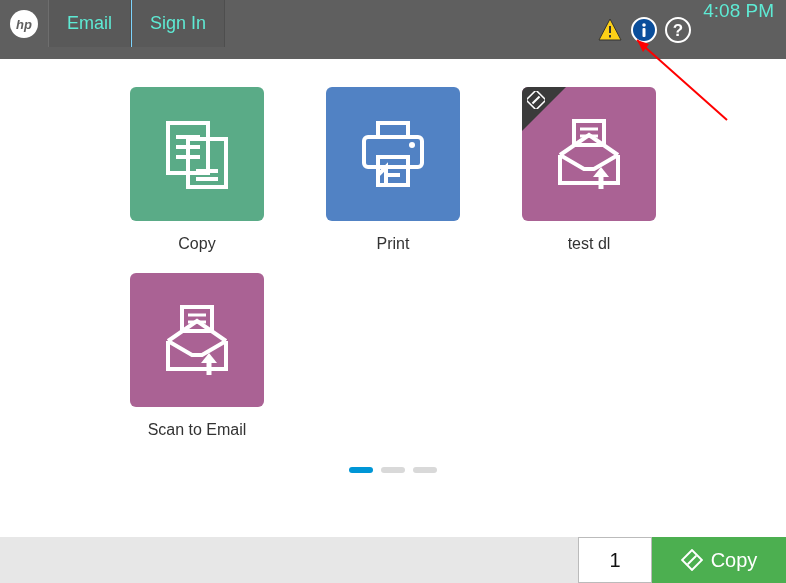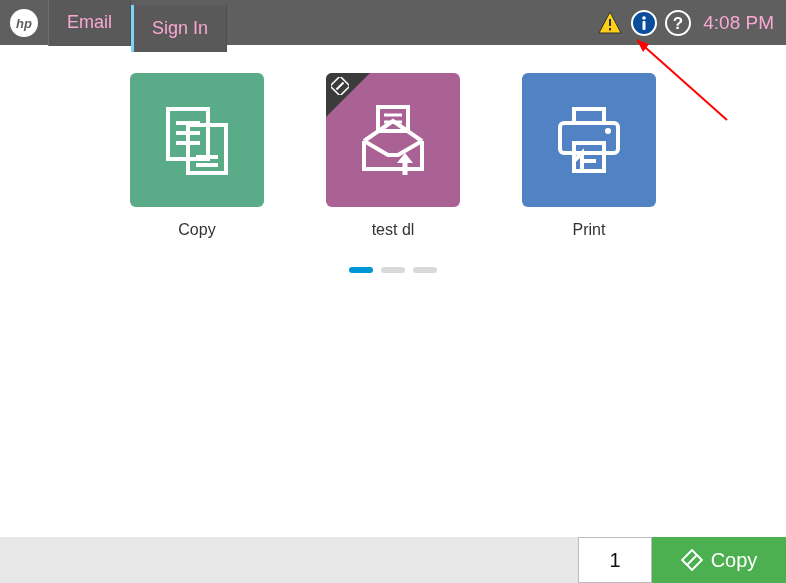--- a/index.html
+++ b/index.html
@@ -1,22 +1,22 @@
 <!DOCTYPE html>
 <html><head>
 <meta charset="utf-8">
 <style>
   * { box-sizing: border-box; margin: 0; padding: 0; }
   html, body { width: 786px; height: 583px; font-family: Arial, Helvetica, sans-serif; background: #fff; overflow: hidden; }
   
   
-  .header { height: 45px; background: #5f5f5f; display: flex; align-items: center; color: #f9a8d4; }
+  .header { height: 59px; background: #5f5f5f; display: flex; color: #5eead4; }
   .logo { width: 48px; height: 47px; display:flex; align-items:center; justify-content:center; }
   .header-btn { height: 47px; padding: 0 18px; display:flex; align-items:center; background:#595959; border-left:1px solid #6e6e6e; border-right:1px solid #4e4e4e; font-size:18px; cursor:pointer; }
-  .header-btn + .header-btn { border-left:3px solid #7dd3fc;margin-top:12px; }
+  .header-btn + .header-btn { border-left:1px solid #7dd3fc; }
   .spacer { flex:1; }
   .status-icons { display:flex; align-items:center; gap:8px; padding-right:8px; }
   .status-icons svg { display:block; }
   .clock { font-size:19px; padding: 0 12px 0 4px; }
   
   
   .main { padding: 28px 0 0 0; }
   .grid { display:grid; grid-template-columns: repeat(3, 158px); column-gap: 38px; row-gap: 20px; justify-content:center; }
   .tile-wrap { display:flex; flex-direction:column; align-items:center; cursor:pointer; }
   .tile { width:134px; height:134px; border-radius:6px; display:flex; align-items:center; justify-content:center; position:relative; }
@@ -87,20 +87,34 @@
         <line x1="22" y1="36" x2="46" y2="36" stroke="#fff" stroke-width="4"></line>
         <line x1="22" y1="46" x2="46" y2="46" stroke="#fff" stroke-width="4"></line>
         <rect x="34" y="28" width="38" height="48" fill="none" stroke="#fff" stroke-width="4"></rect>
         <line x1="42" y1="60" x2="64" y2="60" stroke="#fff" stroke-width="4"></line>
         <line x1="42" y1="68" x2="64" y2="68" stroke="#fff" stroke-width="4"></line>
       </svg>
         </div>
         <div class="tile-label">Copy</div>
       </div>
       <div class="tile-wrap">
+        <div class="tile" style="background: rgb(81, 130, 196);">
+          <svg width="86" height="86" viewBox="0 0 86 86">
+        <rect x="28" y="12" width="30" height="14" fill="none" stroke="#fff" stroke-width="4"></rect>
+        <rect x="14" y="26" width="58" height="30" rx="4" fill="none" stroke="#fff" stroke-width="4"></rect>
+        <circle cx="62" cy="34" r="3" fill="#fff"></circle>
+        <rect x="28" y="46" width="30" height="28" fill="none" stroke="#fff" stroke-width="4"></rect>
+        <polyline points="28,64 36,56 36,74" fill="none" stroke="#fff" stroke-width="4"></polyline>
+        <line x1="36" y1="56" x2="50" y2="56" stroke="#fff" stroke-width="4"></line>
+        <line x1="36" y1="64" x2="50" y2="64" stroke="#fff" stroke-width="4"></line>
+      </svg>
+        </div>
+        <div class="tile-label">Print</div>
+      </div>
+      <div class="tile-wrap">
         <div class="tile" style="background: rgb(170, 98, 148);">
           <svg width="86" height="86" viewBox="0 0 86 86">
         <rect x="28" y="10" width="30" height="24" fill="none" stroke="#fff" stroke-width="4"></rect>
         <line x1="34" y1="18" x2="52" y2="18" stroke="#fff" stroke-width="3"></line>
         <line x1="34" y1="25" x2="52" y2="25" stroke="#fff" stroke-width="3"></line>
         <polyline points="14,44 43,24 72,44" fill="none" stroke="#fff" stroke-width="4"></polyline>
         <polyline points="14,44 14,72 72,72 72,44" fill="none" stroke="#fff" stroke-width="4"></polyline>
         <polyline points="14,44 38,58 48,58 72,44" fill="none" stroke="#fff" stroke-width="4"></polyline>
         <line x1="55" y1="62" x2="55" y2="78" stroke="#fff" stroke-width="5"></line>
         <polygon points="55,56 47,66 63,66" fill="#fff"></polygon>
@@ -109,32 +123,33 @@
           <div class="corner-icon">
             <svg width="18" height="18" viewBox="0 0 18 18">
               <rect x="2" y="2" width="14" height="14" fill="none" stroke="#fff" stroke-width="1.5" transform="rotate(45 9 9)"></rect>
               <rect x="8" y="4" width="2" height="10" fill="#fff" transform="rotate(45 9 9)"></rect>
             </svg>
           </div>
         </div>
         <div class="tile-label">test dl</div>
       </div>
       <div class="tile-wrap">
-        <div class="tile" style="background: rgb(81, 130, 196);">
+        <div class="tile" style="background: rgb(170, 98, 148);">
           <svg width="86" height="86" viewBox="0 0 86 86">
-        <rect x="28" y="12" width="30" height="14" fill="none" stroke="#fff" stroke-width="4"></rect>
-        <rect x="14" y="26" width="58" height="30" rx="4" fill="none" stroke="#fff" stroke-width="4"></rect>
-        <circle cx="62" cy="34" r="3" fill="#fff"></circle>
-        <rect x="28" y="46" width="30" height="28" fill="none" stroke="#fff" stroke-width="4"></rect>
-        <polyline points="28,64 36,56 36,74" fill="none" stroke="#fff" stroke-width="4"></polyline>
-        <line x1="36" y1="56" x2="50" y2="56" stroke="#fff" stroke-width="4"></line>
-        <line x1="36" y1="64" x2="50" y2="64" stroke="#fff" stroke-width="4"></line>
+        <rect x="28" y="10" width="30" height="24" fill="none" stroke="#fff" stroke-width="4"></rect>
+        <line x1="34" y1="18" x2="52" y2="18" stroke="#fff" stroke-width="3"></line>
+        <line x1="34" y1="25" x2="52" y2="25" stroke="#fff" stroke-width="3"></line>
+        <polyline points="14,44 43,24 72,44" fill="none" stroke="#fff" stroke-width="4"></polyline>
+        <polyline points="14,44 14,72 72,72 72,44" fill="none" stroke="#fff" stroke-width="4"></polyline>
+        <polyline points="14,44 38,58 48,58 72,44" fill="none" stroke="#fff" stroke-width="4"></polyline>
+        <line x1="55" y1="62" x2="55" y2="78" stroke="#fff" stroke-width="5"></line>
+        <polygon points="55,56 47,66 63,66" fill="#fff"></polygon>
       </svg>
         </div>
-        <div class="tile-label">Print</div>
+        <div class="tile-label">Scan to Email</div>
       </div>
     </div>
   <div class="pager" id="pager">
       <div class="dot active"></div>
       <div class="dot"></div>
       <div class="dot"></div>
     </div>
 </div>
 
 <div class="footer">

